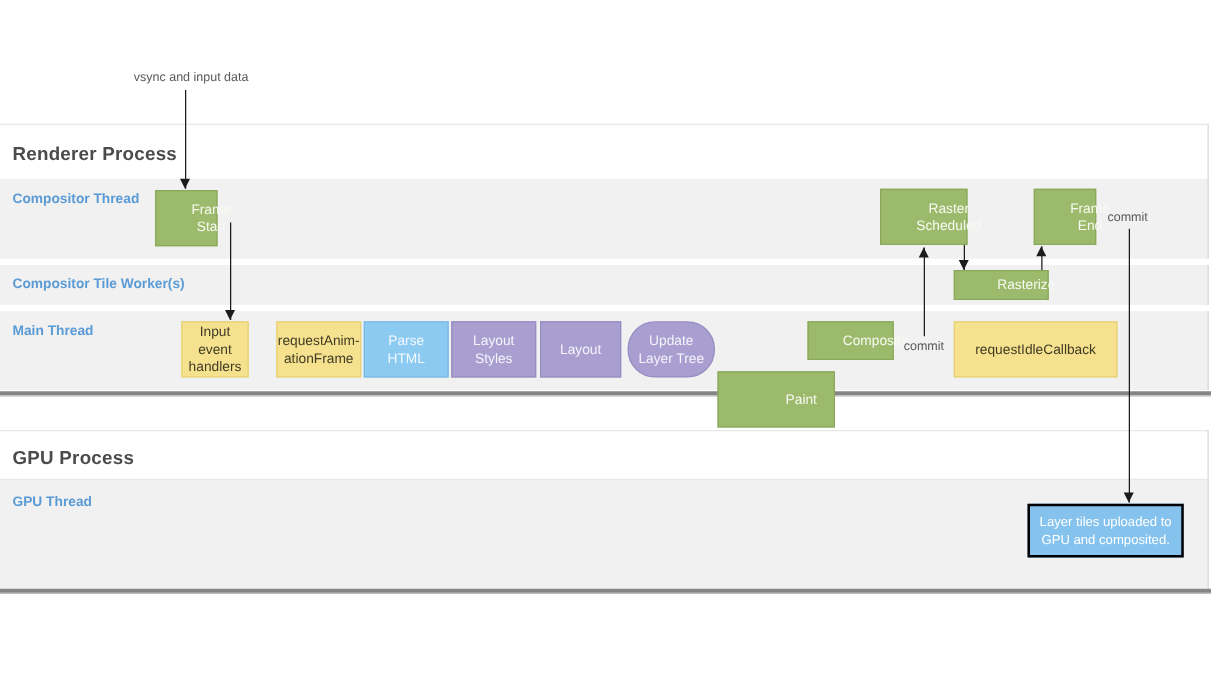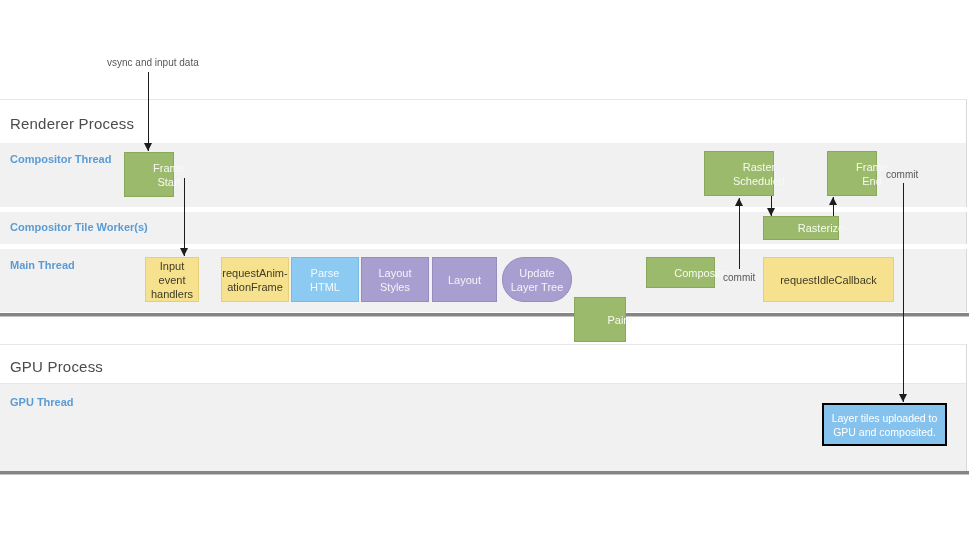--- a/index.html
+++ b/index.html
@@ -5,20 +5,21 @@
   html,body { margin:0; padding:0; background:#ffffff; }
   .stage {
     position:relative; width:969px; height:555px; overflow:hidden;
     font-family:"Liberation Sans", sans-serif; background:#ffffff;
   }
   
   .hdr-band {
     position:absolute; left:0; width:967px; background:#ffffff;
     border-top:1px solid #e7e7e7; border-right:1px solid #d8d8d8;
     box-sizing:border-box;
+    font-weight:bold;
   }
   .gray-band {
     position:absolute; left:0; width:967px; background:#f1f1f1;
     border-right:1px solid #d8d8d8; box-sizing:border-box;
   }
   .divider {
     position:absolute; left:0; width:969px; height:3px; background:#858585;
     border-bottom:1px solid #c2c2c2;
   }
   
@@ -97,21 +98,21 @@
 handlers</div>
   <div class="box yellow" style="left:221px; top:257px; width:68px; height:45px;">requestAnim-
 ationFrame</div>
   <div class="box blue" style="left:291px; top:257px; width:68px; height:45px;">Parse
 HTML</div>
   <div class="box purple" style="left:361px; top:257px; width:68px; height:45px;">Layout
 Styles</div>
   <div class="box purple" style="left:432px; top:257px; width:65px; height:45px;">Layout</div>
   <div class="box purple" style="left:502px; top:257px; width:70px; height:45px;border-radius:22px;">Update
 Layer Tree</div>
-  <div class="box green" style="left:574px; top:257px; width:52px; height:45px;margin-top:40px;">Paint</div>
+  <div class="box green" style="left:574px; top:257px; width:94px; height:45px;margin-top:40px;">Paint</div>
   <div class="box green" style="left:646px; top:257px; width:69px; height:31px;">Composite</div>
   <div class="box yellow" style="left:763px; top:257px; width:131px; height:45px;">requestIdleCallback</div>
 
   <div class="box gblue" style="left:822px; top:403px; width:125px; height:43px;">Layer tiles uploaded to
 GPU and composited.</div>
 
   <div class="note" style="left:886px; top:169px;">commit</div>
   <div class="note" style="left:723px; top:272px;">commit</div>
 
   <div class="arrow down" style="left:148px; top:72px; height:79px;"></div>

